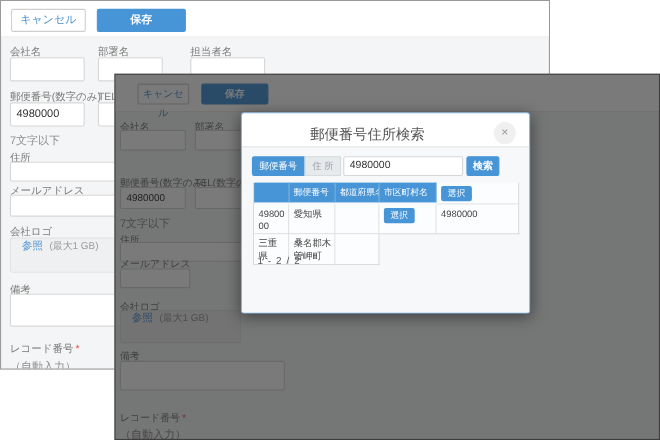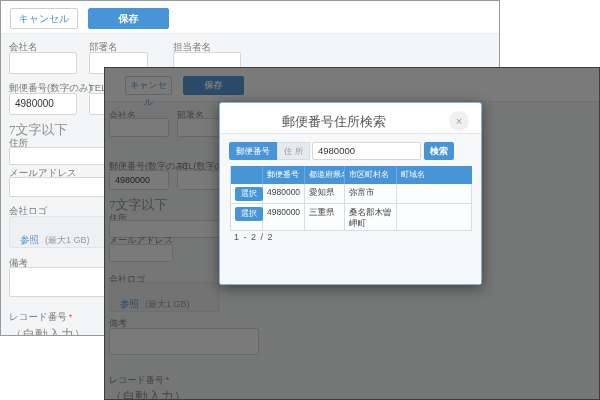--- a/index.html
+++ b/index.html
@@ -18,28 +18,28 @@
   .toolbar { position:absolute; left:0; top:0; right:0; background:#fff; border-bottom:1px solid #ebebeb; }
   .btn-ghost {
     position:absolute; background:#fff; border:1px solid #cfcfcf; border-radius:2px;
     color:#4a90d0; text-align:center; cursor:pointer;
   }
   .btn-blue {
     position:absolute; background:#4795d6; border:1px solid #4795d6; border-radius:2px;
     color:#fff; text-align:center; cursor:pointer;font-weight:bold;
   }
   .lab { position:absolute; font-size:9.5px; color:#7b7b7b; white-space:nowrap; }
-  .hint { position:absolute; font-size:13px; color:#8d8d8d; white-space:nowrap;font-family:Liberation Serif, serif; }
+  .hint { position:absolute; font-size:10px; color:#8d8d8d; white-space:nowrap; }
   .ibox {
     position:absolute; background:#fff; border:1px solid #d7d7d7; border-radius:2px;
     font-size:10px; color:#333; padding:0 5px; font-family:inherit;
   }
   .upload {
     position:absolute; background:#eef0f1; border:1px solid #e2e4e5; border-radius:2px;
-    display:flex; align-items:flex-end; gap:6px; padding-left:10px;
+    display:flex; align-items:flex-start; gap:6px; padding-left:10px;
   }
   .upload .browse { color:#4a90d0; font-size:9.5px; }
   .upload .limit { color:#9a9a9a; font-size:9px; }
   .req { color:#e25b4a; margin-left:2px; }
 
   .f1 { font-size:10px; }
   .f1 .toolbar { height:33px; }
   .f2 { font-size:9px; }
   .f2 .toolbar { height:34px; }
   .f2 .lab { font-size:9px; }
@@ -182,28 +182,26 @@
     <div class="tab-on" style="left:9px;top:8px;width:48px;height:18px;line-height:18px">郵便番号</div>
     <div class="tab-off" style="left:57px;top:8px;width:33px;height:18px;line-height:16px">住 所</div>
     <div class="ibox" style="left:92px;top:8px;width:109px;height:18px;line-height:16px;font-size:9.5px">4980000</div>
     <div class="btn-blue" style="left:204px;top:8px;width:30px;height:18px;line-height:16px;font-size:9px">検索</div>
 
     <div class="grid-table" style="top:32px">
       <div class="th"></div>
       <div class="th">郵便番号</div>
       <div class="th">都道府県名</div>
       <div class="th">市区町村名</div>
-      <div class="th" style="border-right-color:#4795d6">町域名</div>
 
       <div class="td sel">
         <span class="sel-btn">選択</span>
       </div>
       <div class="td">4980000</div>
       <div class="td">愛知県</div>
-      <div class="td">弥富市</div>
       <div class="td"></div>
 
       <div class="td sel">
         <span class="sel-btn">選択</span>
       </div>
       <div class="td">4980000</div>
       <div class="td">三重県</div>
       <div class="td">桑名郡木曽岬町</div>
       <div class="td"></div>
     </div>

